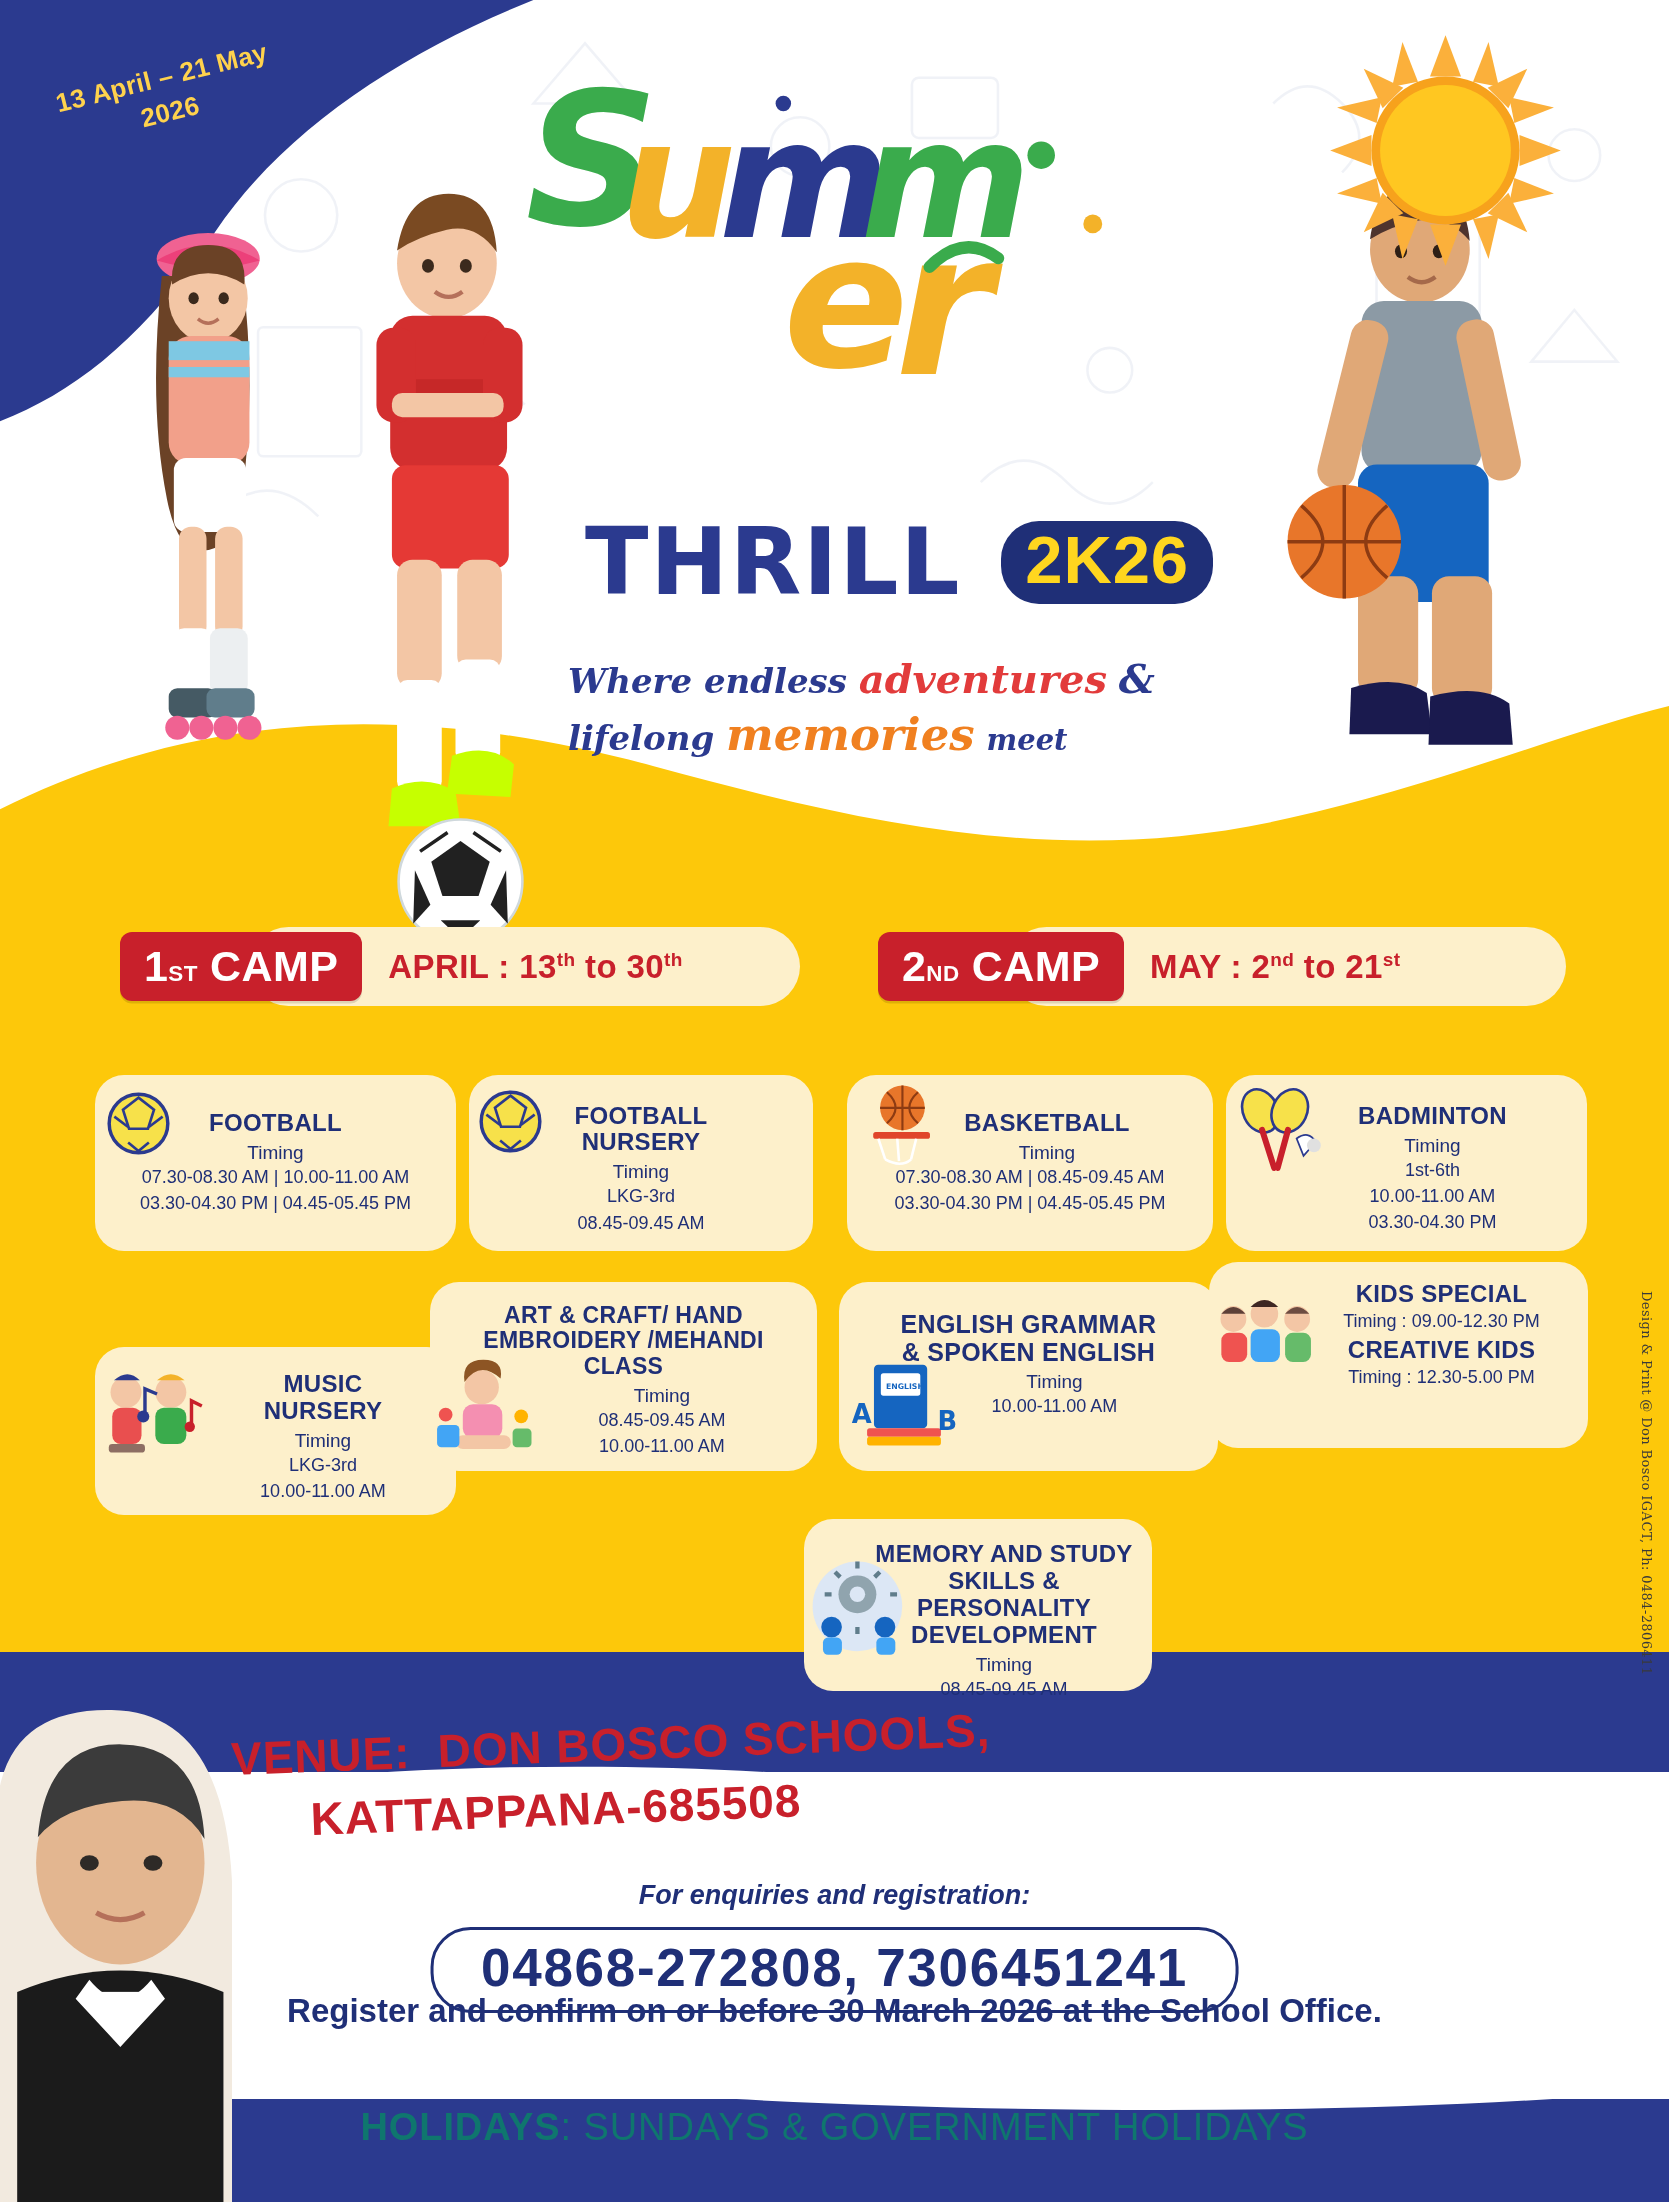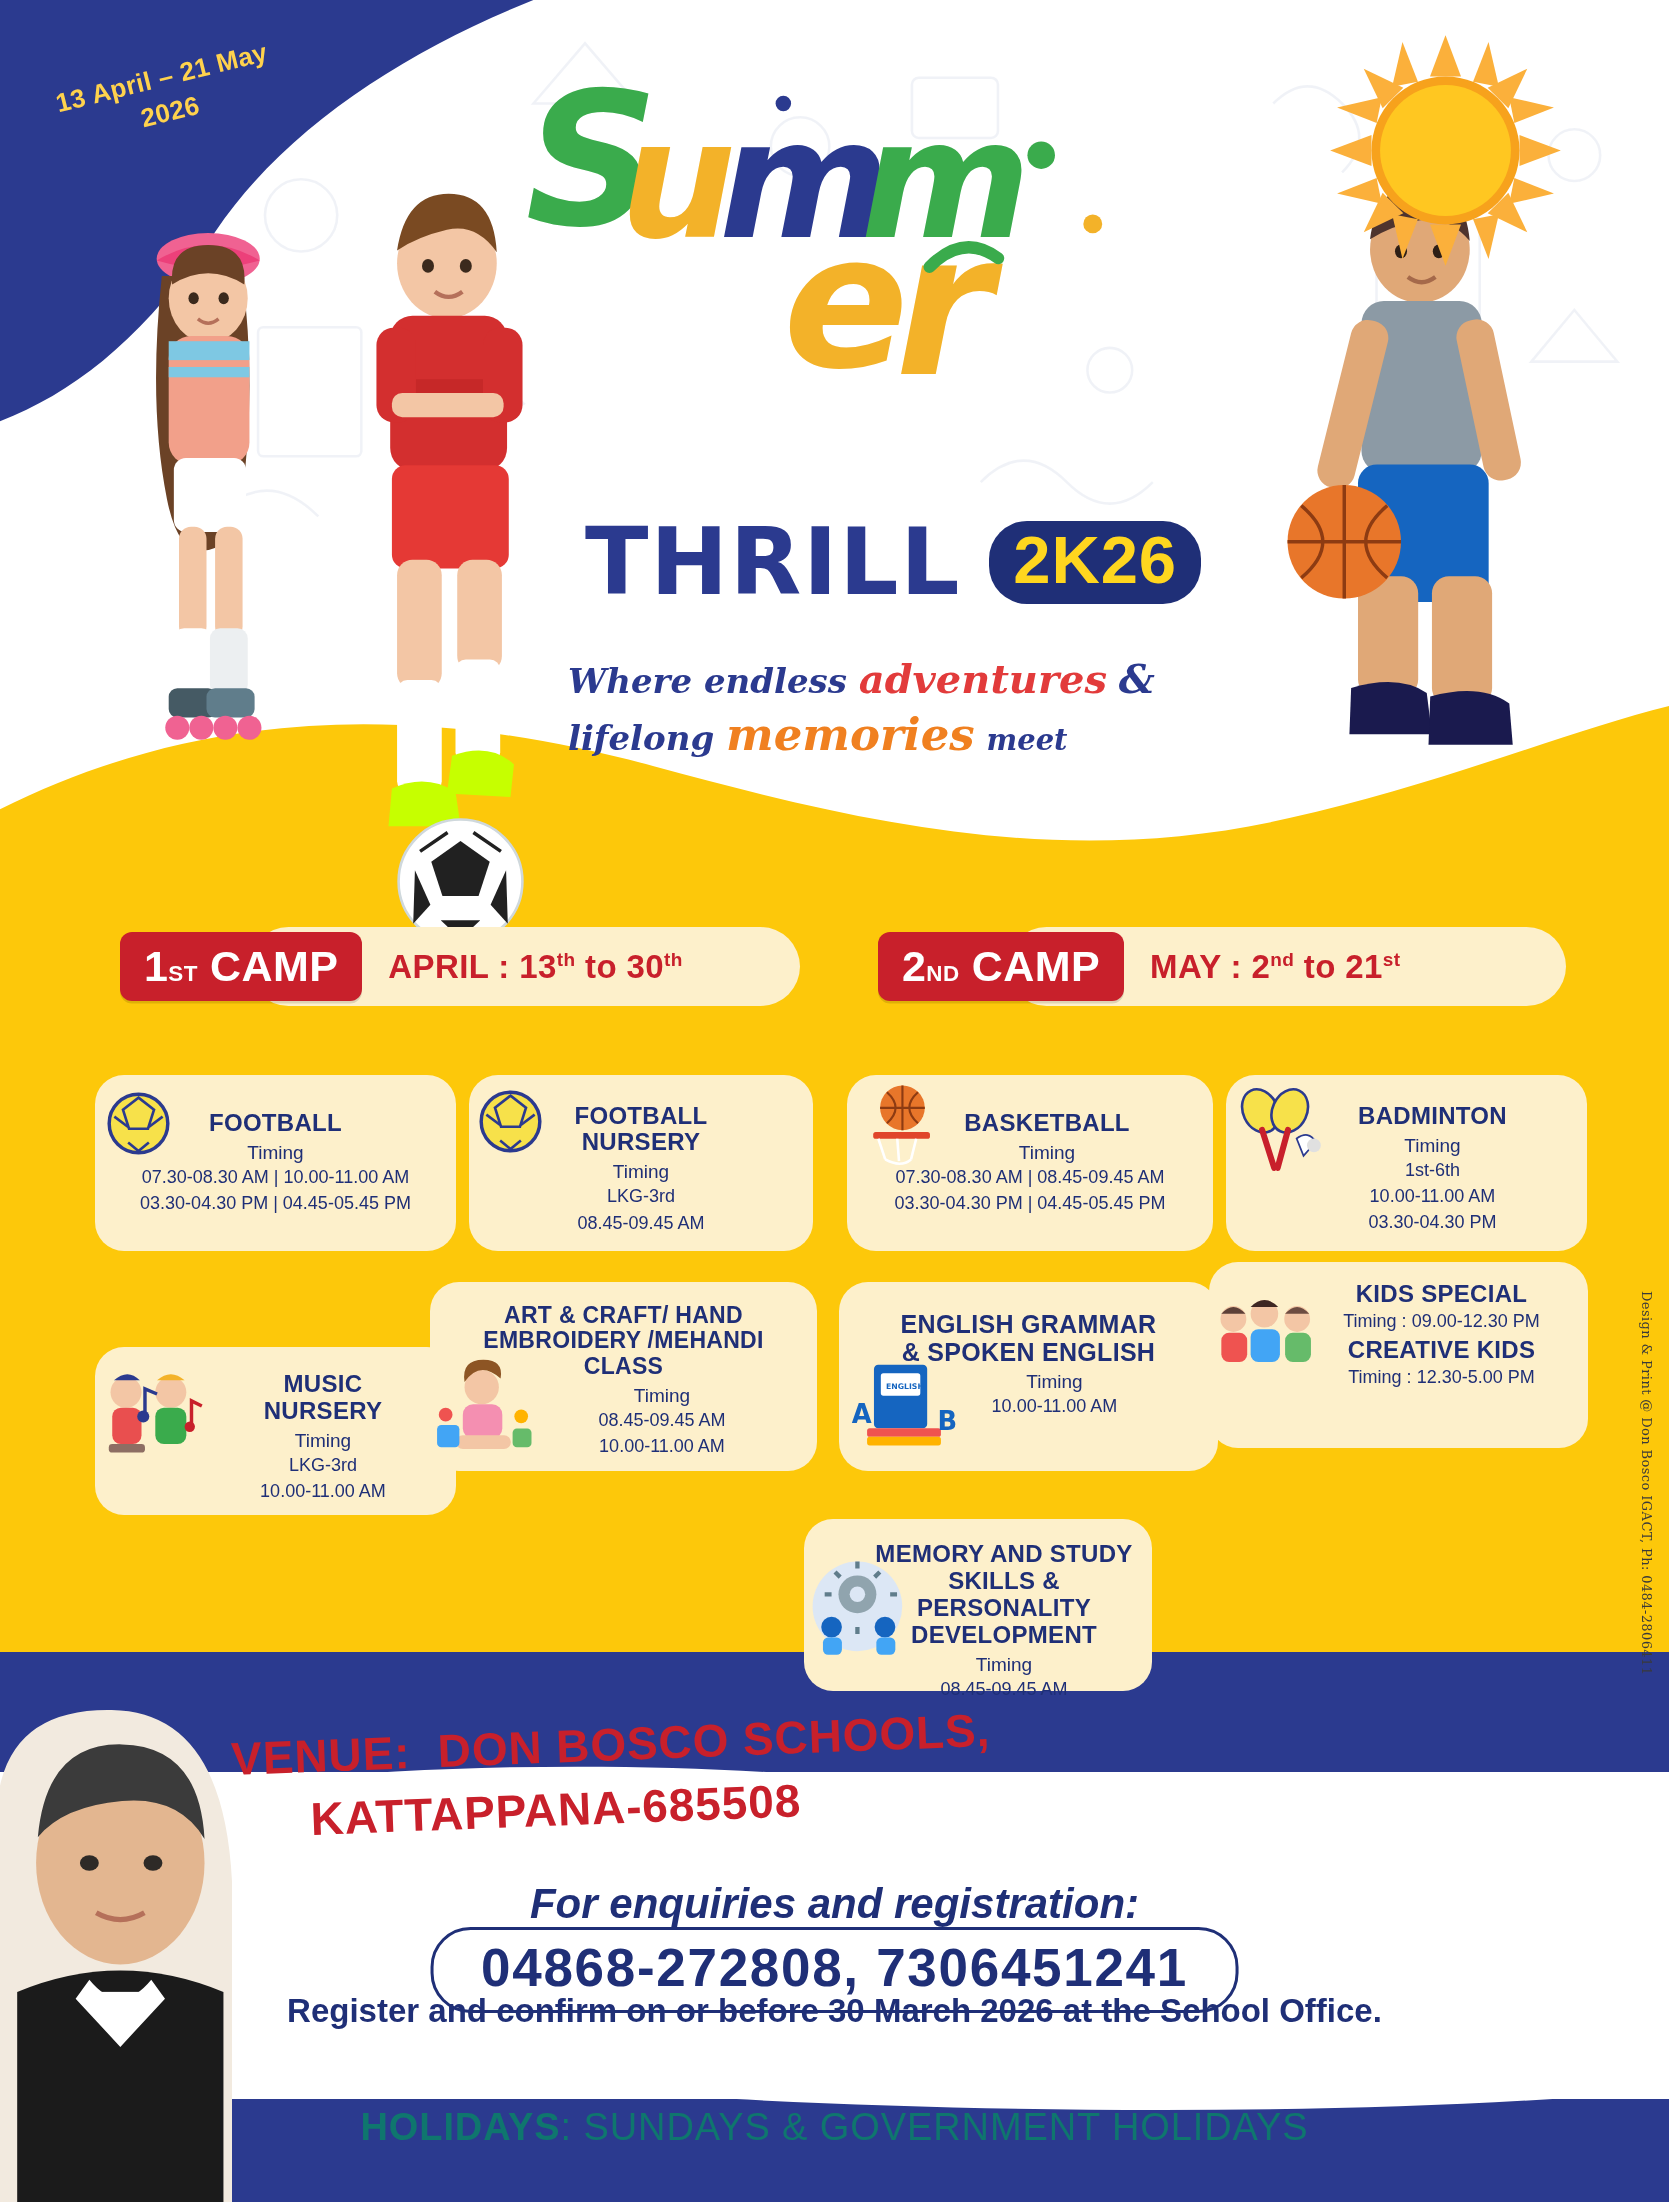--- a/index.html
+++ b/index.html
@@ -65,21 +65,21 @@
     z-index: 30;
   }
   .summer-word {
     position: relative;
     width: 680px; height: 336px;
   }
   .summer-svg { position: absolute; left: 0; top: 0; }
 
   .thrill-row {
     position: absolute; left: 43px; top: 490px;
-    display: flex; align-items: center; gap: 28px;
+    display: flex; align-items: center; gap: 40px;
     z-index: 31;
   }
   .thrill-text {
     font-family: "DejaVu Sans", sans-serif;
     font-size: 93px;
     font-weight: 700;
     color: #2b3a8f;
     letter-spacing: 1.7px;
     line-height: 1;
   }
@@ -197,21 +197,21 @@
     margin-top: 8.6px;
     margin-left: 77px;
   }
 
   
   .enquiry {
     position: absolute; left: 0; top: 1880px;
     width: 1669px; text-align: center;
     z-index: 30;
     color: #1f2f77;
-    font-size: 42px;
+    font-size: 27px;
     font-style: italic;
     font-weight: 700;
   }
   .phone-box {
     position: absolute; left: 50%; top: 1927px;
     transform: translateX(-50%);
     z-index: 30;
     border: 3.4px solid #1f2f77;
     border-radius: 40px;
     padding: 6.9px 48px 12px;

